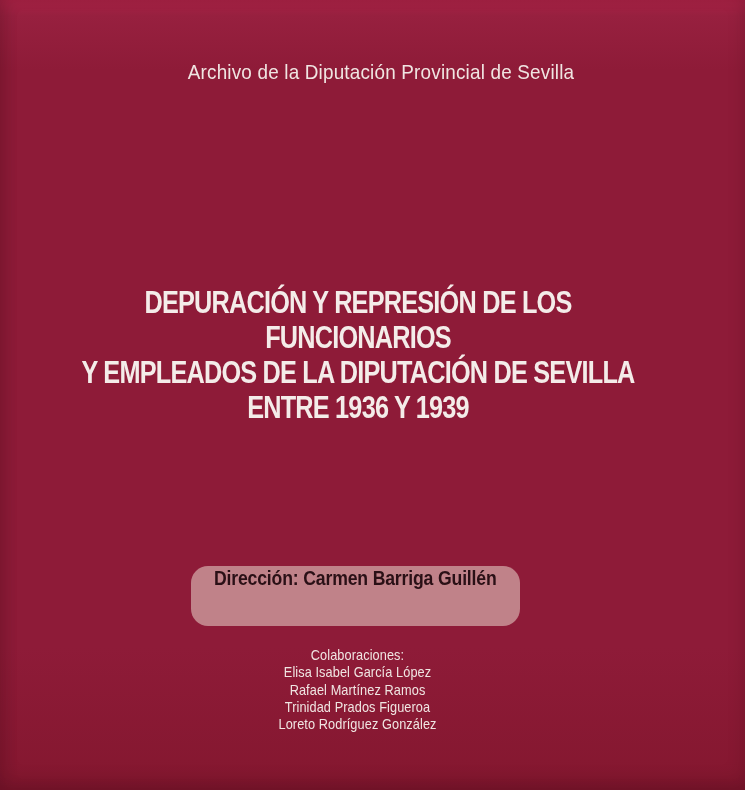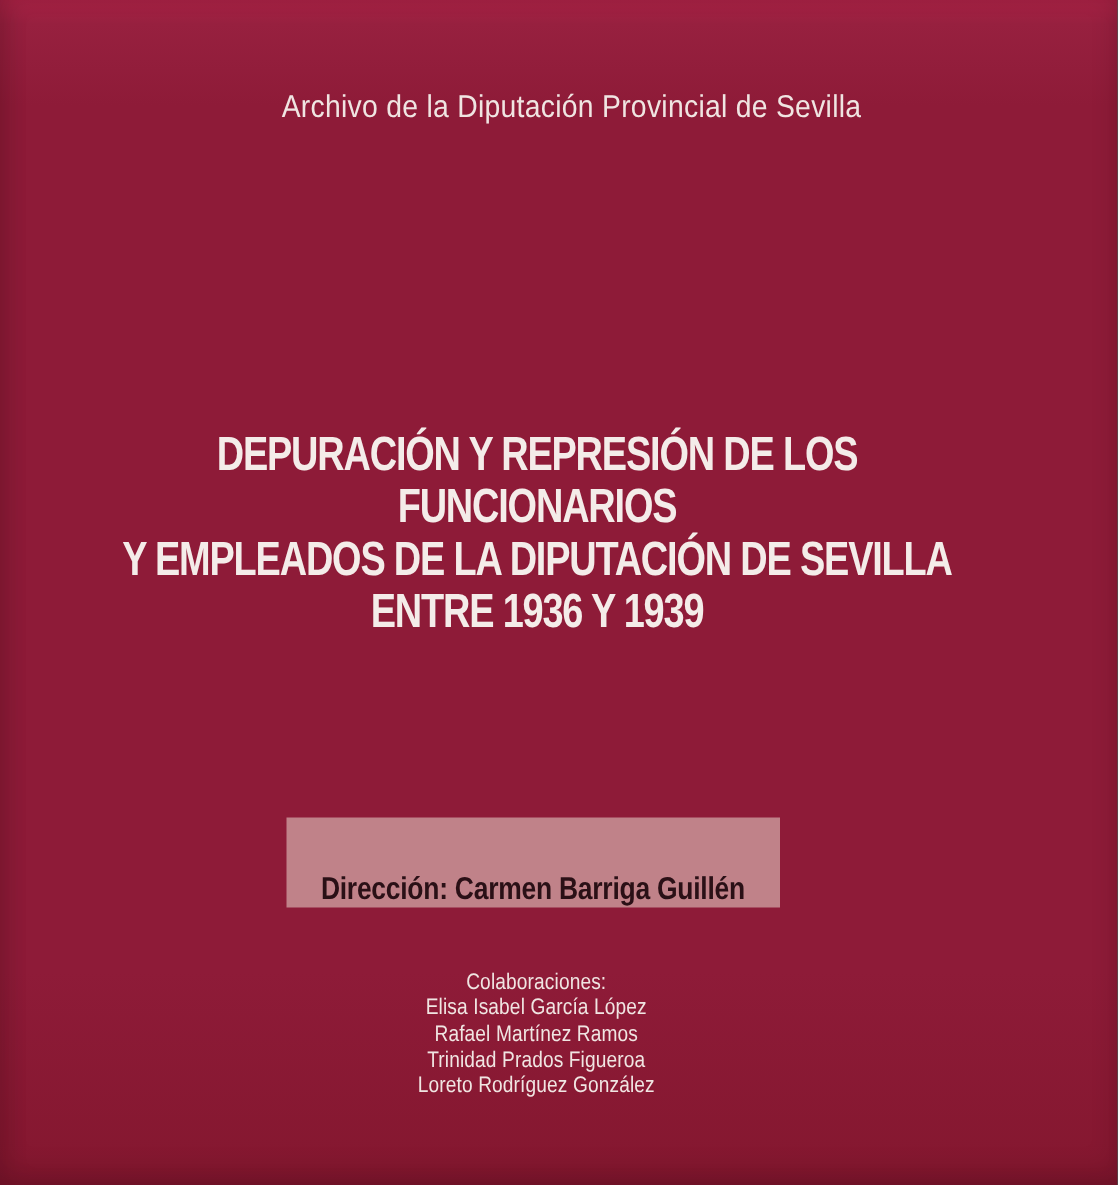--- a/index.html
+++ b/index.html
@@ -44,24 +44,24 @@
     text-align:center;
     color:var(--title-text);
     font-size:32px;
     font-weight:700;
     line-height:35px;
     letter-spacing:-1px;
     transform:scaleX(0.79);
   }
   .direction-box{
     position:absolute;
-    top:545px;left:191px;
+    top:566px;left:191px;
     width:329px;height:60px;
     background:var(--direction-box-bg);
-    display:flex;align-items:flex-end;justify-content:center;
+    display:flex;align-items:flex-start;justify-content:center;border-radius:17px;
   }
   .direction-box .direction-text{
     color:var(--direction-box-text);
     font-size:21px;
     font-weight:700;
     letter-spacing:-0.2px;
     white-space:nowrap;
     transform:scaleX(0.84);
   }
   .collaborations{

